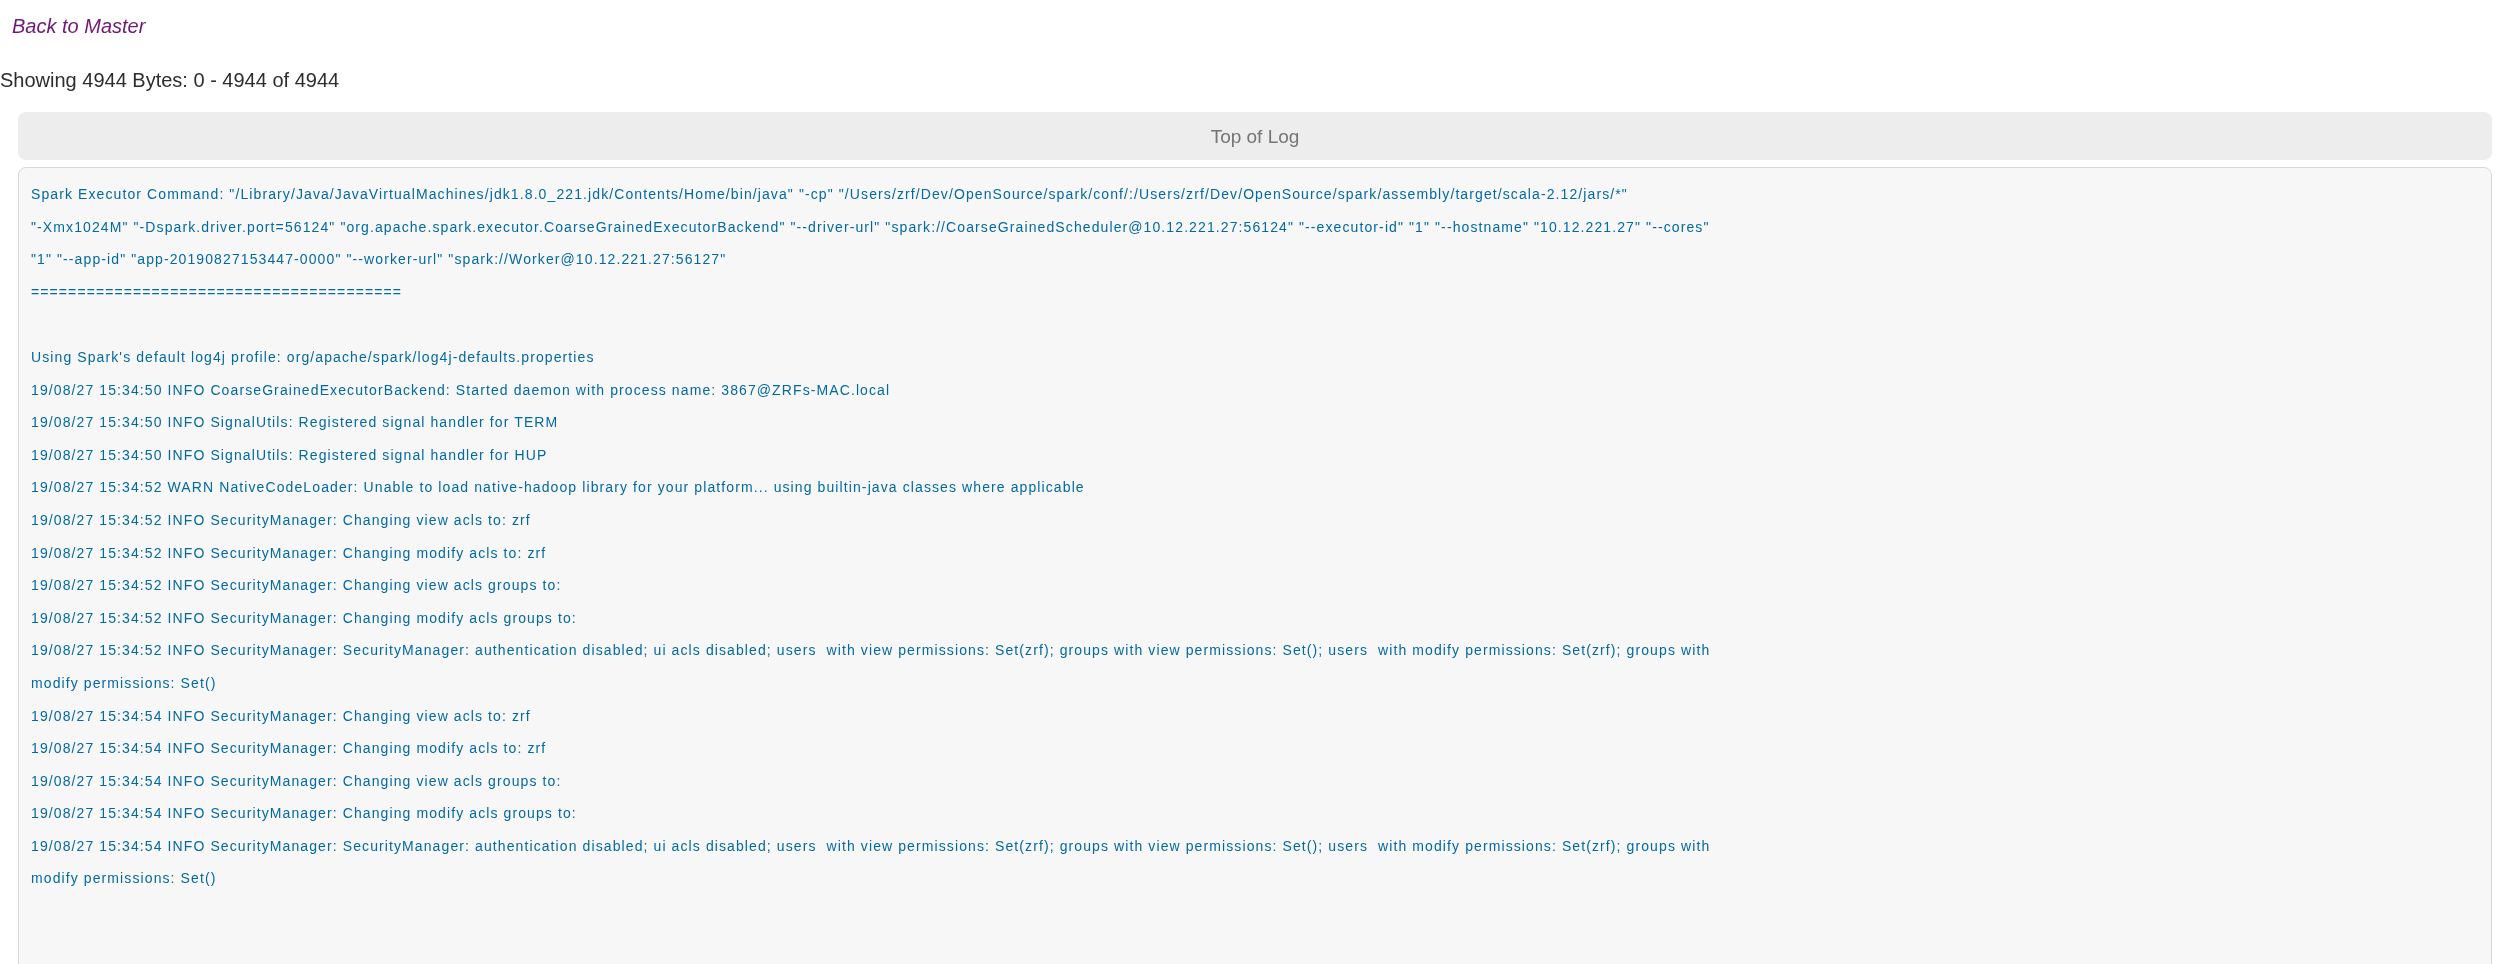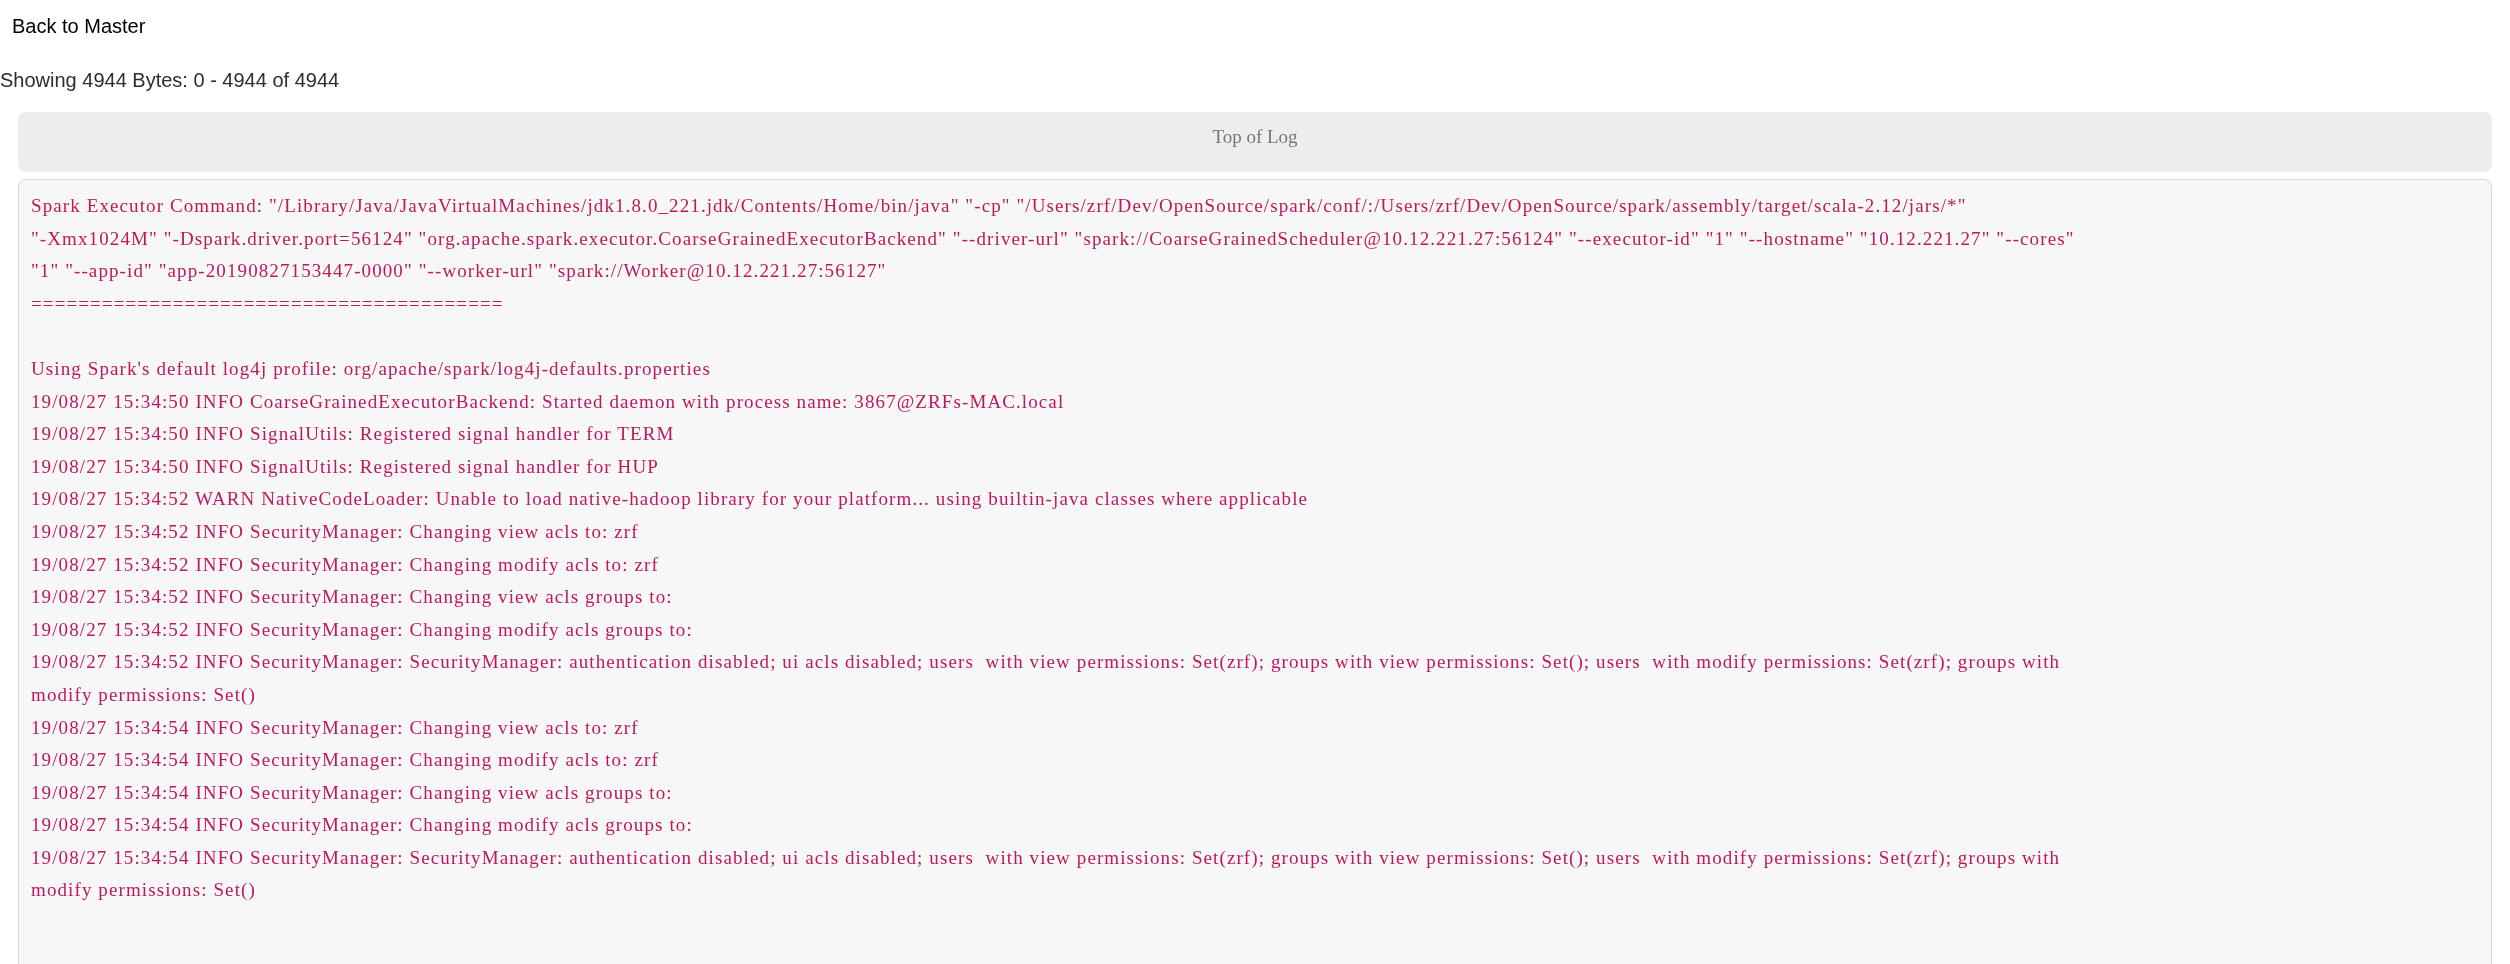--- a/index.html
+++ b/index.html
@@ -9,61 +9,60 @@
     height: 964px;
     overflow: hidden;
     background: #ffffff;
     font-family: "Liberation Sans", "DejaVu Sans", sans-serif;
   }
   .back-link {
     display: inline-block;
     margin: 13px 0 0 12px;
     font-size: 20px;
     line-height: 26px;
-    color: #000000;
+    color: #701a75;
     text-decoration: none;
     cursor: pointer;
+    font-style: italic;
   }
   .byte-range {
     margin: 28px 0 0 0;
     font-size: 20px;
     line-height: 26px;
     color: #2d2d2d;
   }
   .log-header {
     margin: 19px 18px 0 18px;
-    height: 60px;
+    height: 48px;
     line-height: 50px;
     text-align: center;
     background: #ededed;
     border-radius: 8px;
     color: #757575;
     font-size: 19px;
     cursor: pointer;
     user-select: none;
-    font-family: Liberation Serif, serif;
   }
   .log-box {
     box-sizing: border-box;
     margin: 7px 18px 0 18px;
     height: 900px;
     background: #f7f7f7;
     border: 1px solid #d8d8d8;
     border-radius: 8px 8px 0 0;
     padding: 10px 12px;
     overflow: hidden;
   }
   .log-line {
-    font-size: 19px;
+    font-size: 14px;
     line-height: 32.6px;
     min-height: 32.6px;
     letter-spacing: 1.1px;
-    color: #be185d;
+    color: #0369a1;
     white-space: pre;
-    font-family: Liberation Serif, serif;
   }
 </style>
 </head>
 <body>
 
 <div>
   <div>
     <a class="back-link">Back to Master</a>
     <div class="byte-range">Showing 4944 Bytes: 0 - 4944 of 4944</div>
   </div>

